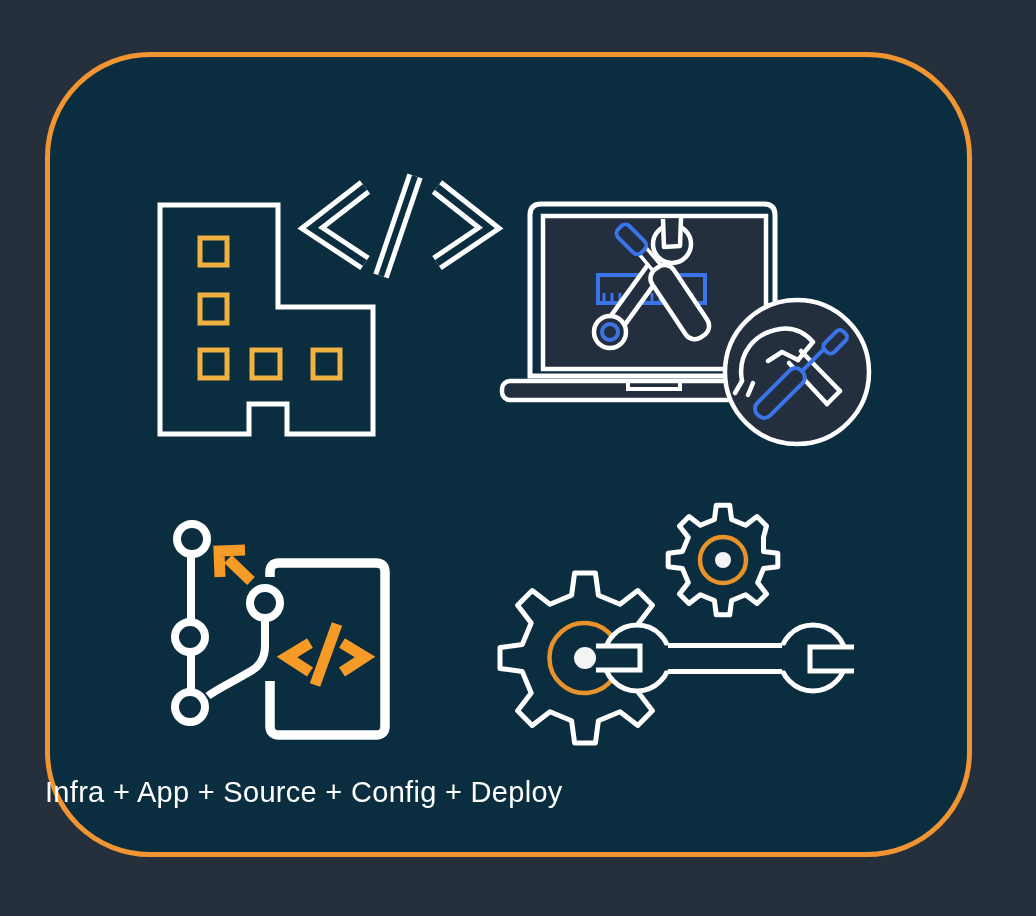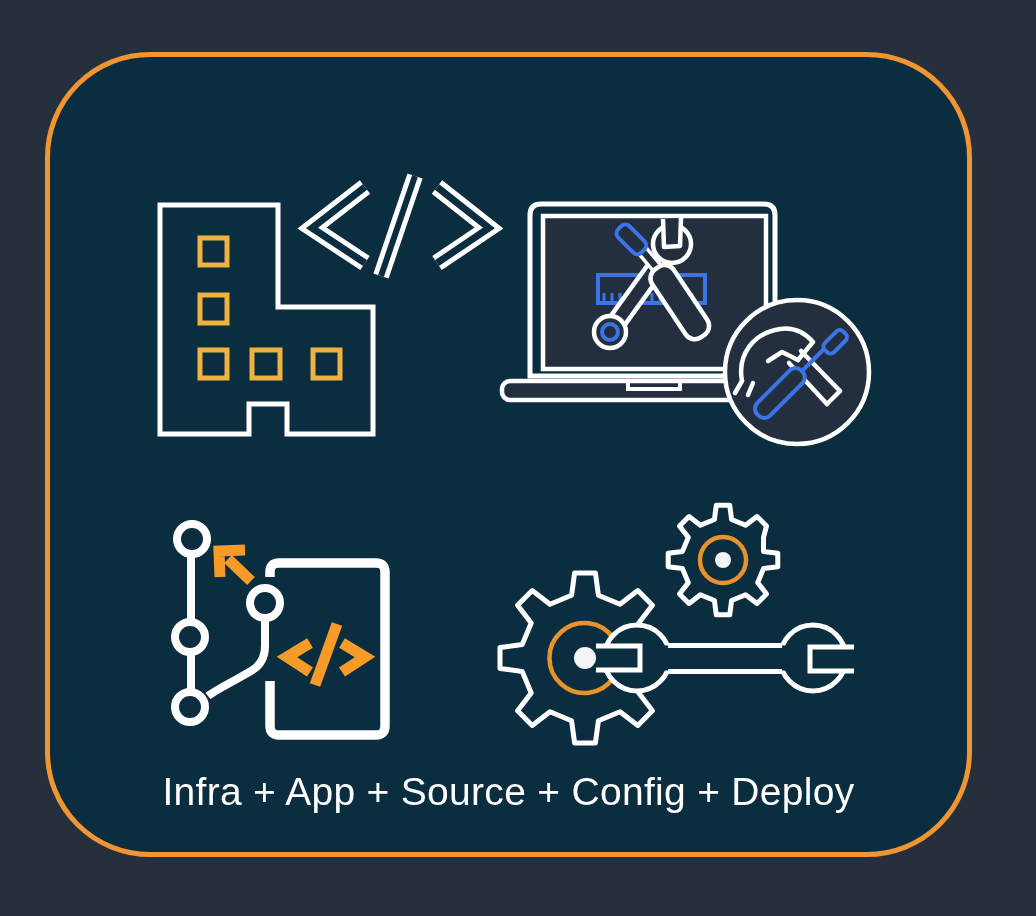--- a/index.html
+++ b/index.html
@@ -8,21 +8,21 @@
     background:#262F3C;font-family:"Liberation Sans",sans-serif;
   }
   .panel{
     position:absolute;left:45px;top:52px;width:927px;height:805px;
     box-sizing:border-box;background:#0A2D3F;
     border:5px solid #F09532;border-radius:105px;
   }
   .art{position:absolute;left:0;top:0;width:1036px;height:916px;}
   .caption{
     position:absolute;left:45px;top:773px;width:927px;
-    text-align:center;color:#FFFFFF;font-size:39px;font-weight:500;
+    text-align:left;color:#FFFFFF;font-size:29px;font-weight:500;
     letter-spacing:0.3px;line-height:38px;
   }
 </style>
 </head>
 <body>
 
 <div class="stage">
   <div class="panel"></div>
 
   <svg class="art" viewBox="0 0 1036 916">

